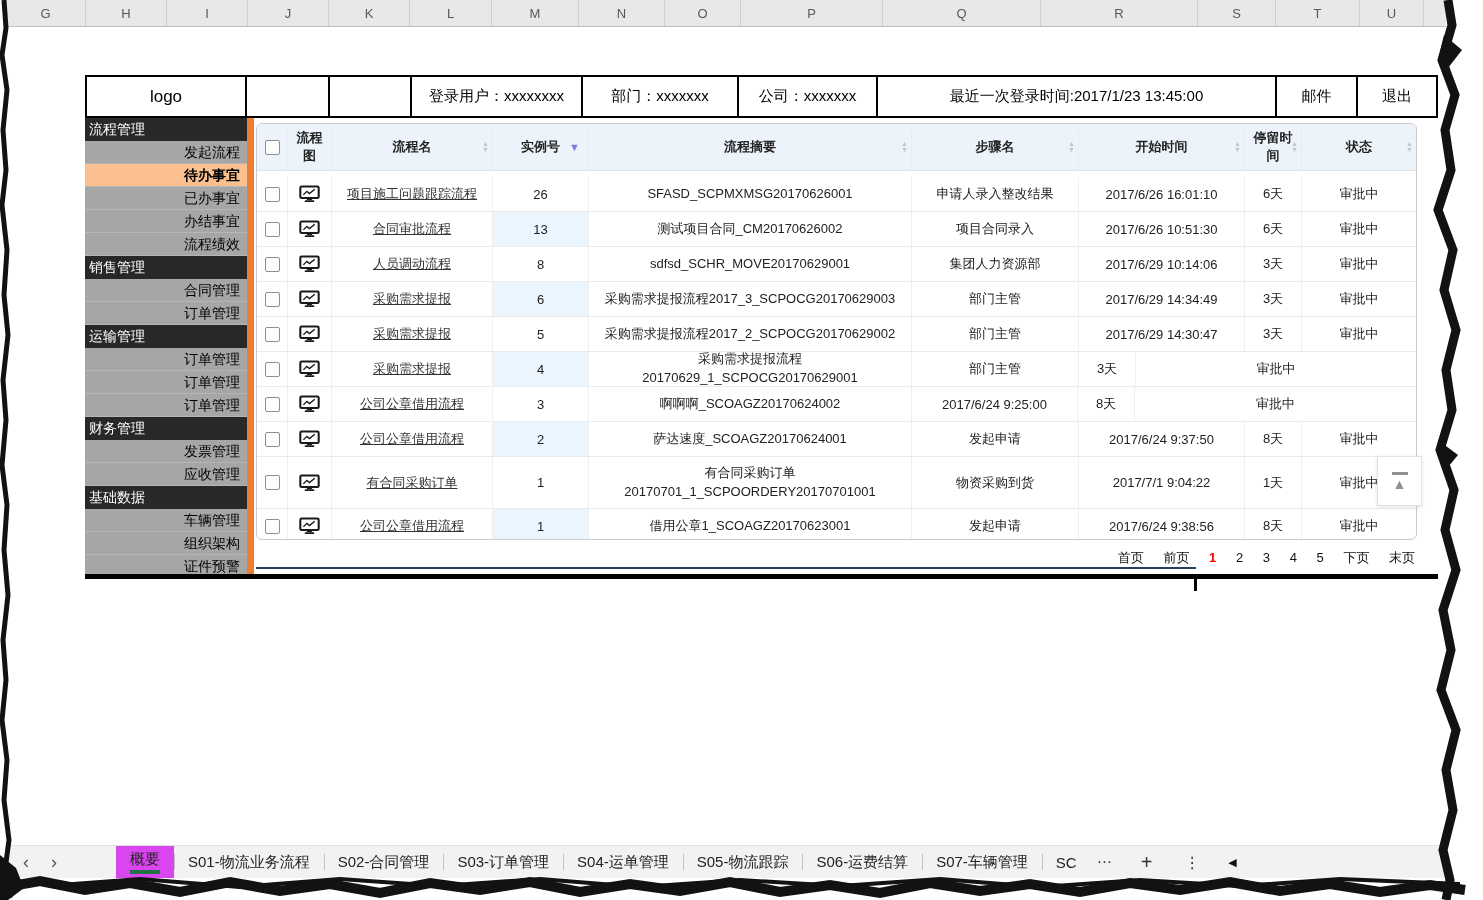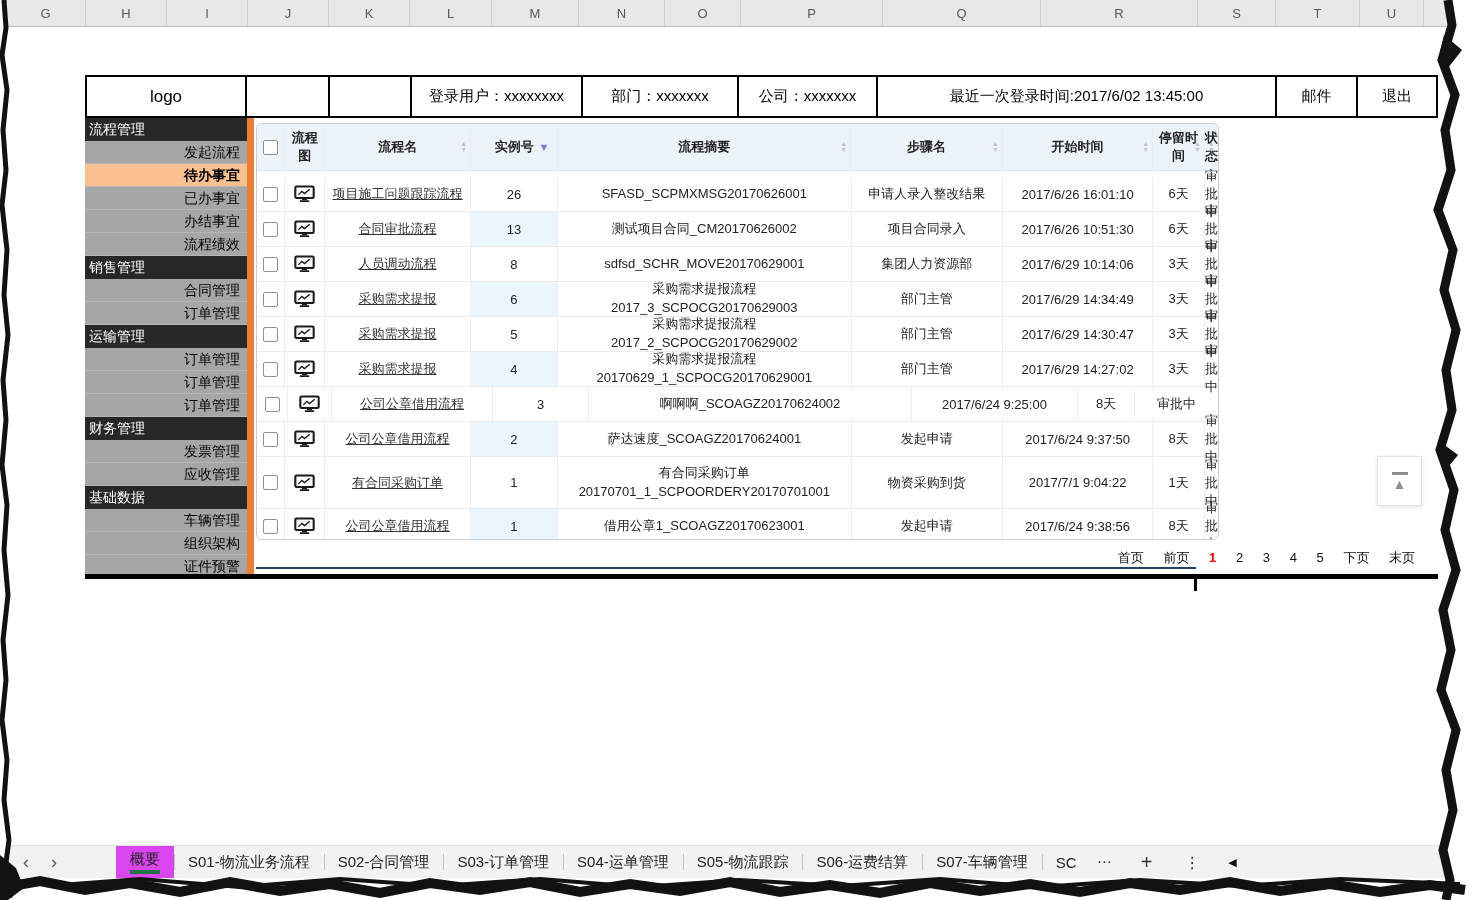--- a/index.html
+++ b/index.html
@@ -21,21 +21,21 @@
   .hbox.logo{font-size:17px;}
   
   .sidebar{position:absolute;left:85px;top:118px;width:162px;}
   .sb-h{height:23px;background:#282828;color:#fff;font-size:14px;line-height:23px;
     padding-left:4px;box-sizing:border-box;}
   .sb-i{height:23px;background:#a6a6a6;color:#000;font-size:14px;line-height:22px;
     text-align:right;padding-right:7px;box-sizing:border-box;border-bottom:1px solid #b6b6b6;cursor:default;}
   .sb-i.selected{background:#FAC090;font-weight:bold;}
   .orange-strip{position:absolute;left:247px;top:118px;width:7px;height:460px;background:#ED7D31;}
   
-  .grid{position:absolute;left:256px;top:123px;width:963px;height:417px;background:#fff;
+  .grid{position:absolute;left:256px;top:123px;width:1161px;height:417px;background:#fff;
     border:1px solid #ccc;border-radius:6px;box-sizing:border-box;overflow:hidden;}
   .g-head{display:flex;height:46px;background:#EDF3FA;border-bottom:1px solid #dfe5ee;
     font-weight:bold;font-size:13px;color:#222;}
   .gc{position:relative;display:flex;align-items:center;justify-content:center;
     border-right:1px solid #e9edf3;box-sizing:border-box;text-align:center;}
   .g-row .gc{border-right:1px solid #efefef;}
   .gc:last-child{border-right:none;}
   .w-cb{width:31px}.w-icon{width:44px}.w-name{width:161px}.w-id{width:96px}
   .w-sum{width:323px}.w-step{width:167px}.w-start{width:166px}.w-stay{width:57px}.w-status{flex:1}
   .wrap-narrow{display:inline-block;max-width:30px;line-height:1.35;}
@@ -106,21 +106,21 @@
   <div class="col-h" style="width:22px;border-right:none"></div>
 </div>
 
 <div class="hdr">
   <div class="hbox logo" style="width:162px">logo</div>
   <div class="hbox" style="width:85px"></div>
   <div class="hbox" style="width:84px"></div>
   <div class="hbox" style="width:173px">登录用户：xxxxxxxx</div>
   <div class="hbox" style="width:158px">部门：xxxxxxx</div>
   <div class="hbox" style="width:141px">公司：xxxxxxx</div>
-  <div class="hbox" style="width:401px">最近一次登录时间:2017/6/02  13:45:00</div>
+  <div class="hbox" style="width:401px">最近一次登录时间:2017/1/23  13:45:00</div>
   <div class="hbox" style="width:83px">邮件</div>
   <div class="hbox" style="width:82px">退出</div>
 </div>
 
 <div class="sidebar">
   <div class="sb-h">流程管理</div>
   <div class="sb-i">发起流程</div>
   <div class="sb-i selected">待办事宜</div>
   <div class="sb-i">已办事宜</div>
   <div class="sb-i">办结事宜</div>
@@ -320,21 +320,20 @@
           <rect x="9" y="15" width="6" height="2" fill="#1a1a1a"></rect>
           <rect x="6.5" y="17.2" width="11" height="2" rx="1" fill="#1a1a1a"></rect>
         </svg>
       </div>
     <div class="gc w-name">
         <span class="lnk">采购需求提报</span>
       </div>
     <div class="gc w-id tint">4</div>
     <div class="gc w-sum c-sum">采购需求提报流程20170629_1_SCPOCG20170629001</div>
     <div class="gc w-step">部门主管</div>
-    <div class="gc w-start">2017/6/29 14:27:02</div>
     <div class="gc w-stay">3天</div>
     <div class="gc w-status">审批中</div>
   </div>
   <div class="g-row">
     <div class="gc w-cb">
         <span class="cb"></span>
       </div>
     <div class="gc w-icon">
         <svg class="micon" width="21" height="18" viewBox="0 0 24 20">
           <rect x="1.5" y="1.5" width="21" height="13" rx="1.5" fill="#fff" stroke="#1a1a1a" stroke-width="2.4"></rect>

